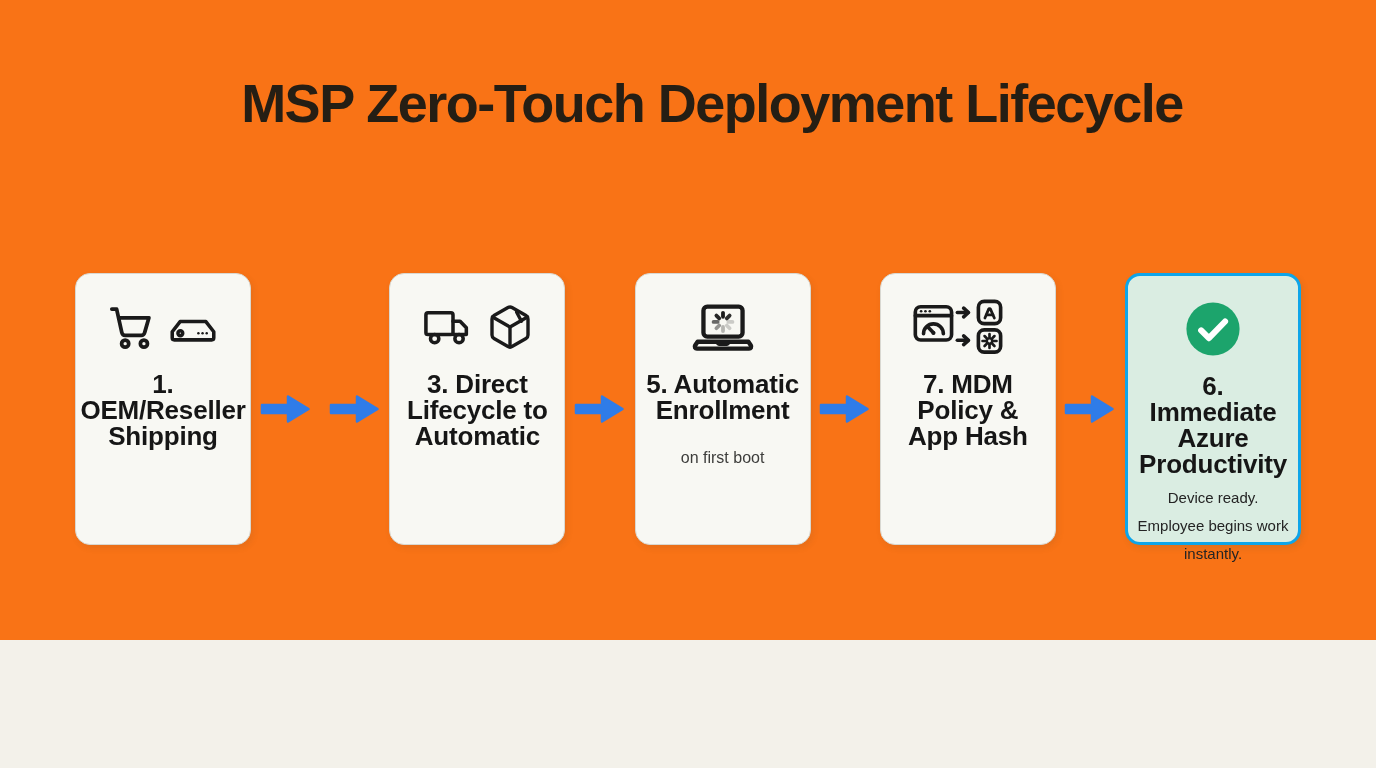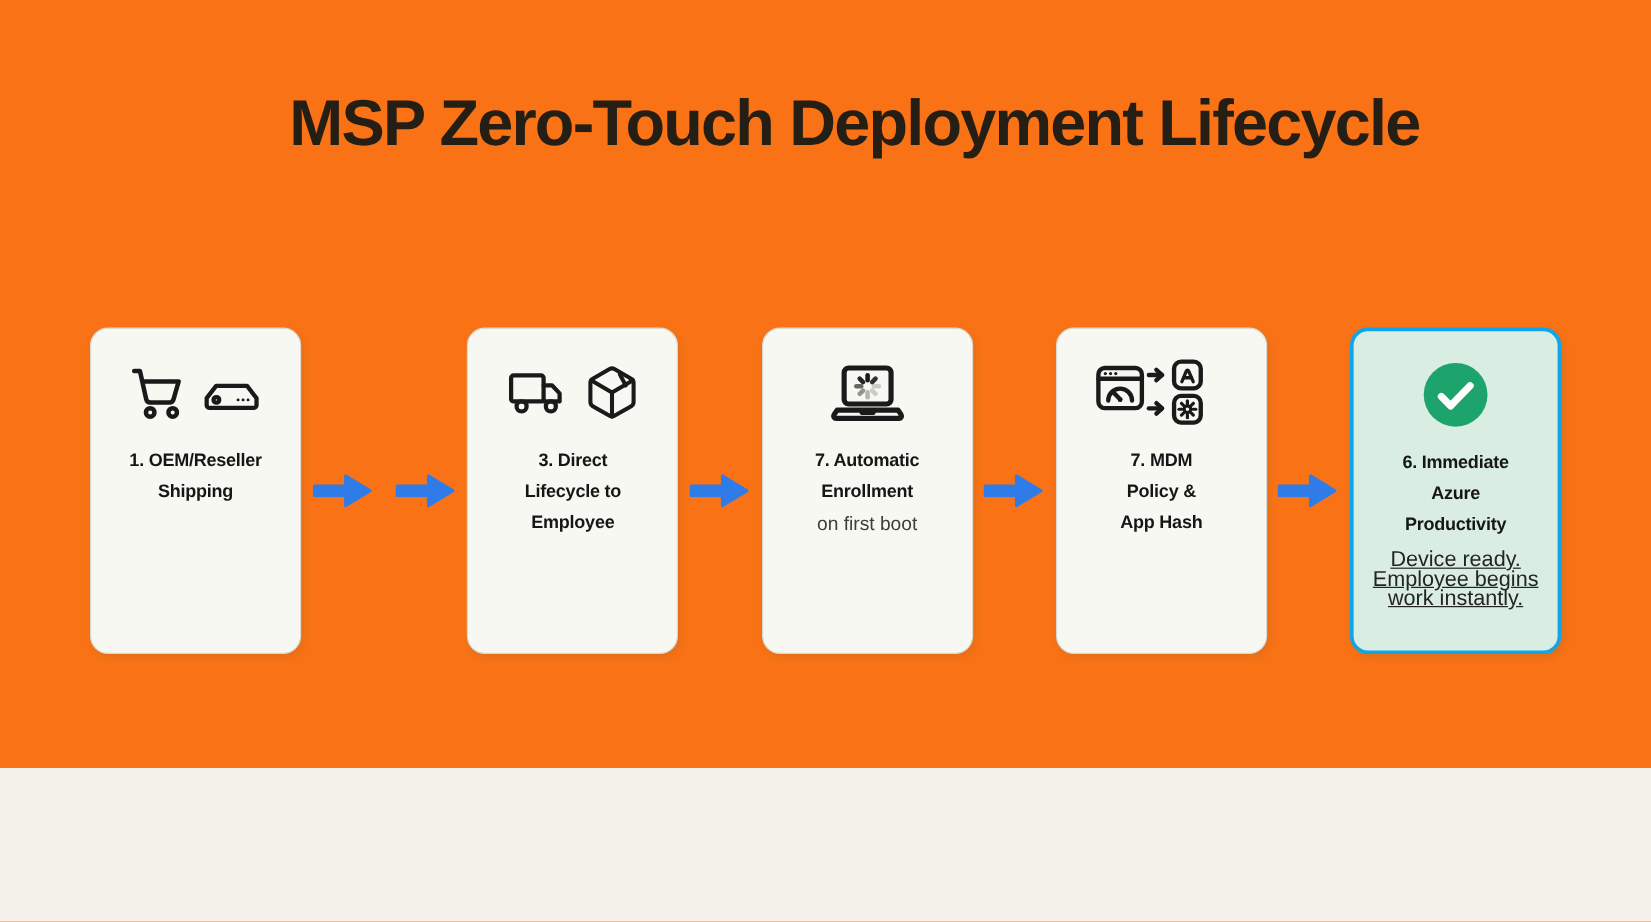--- a/index.html
+++ b/index.html
@@ -33,28 +33,28 @@
     background:#DAEDE2;
     border:3px solid #0ea5e9;
     box-shadow:2px 3px 6px rgba(40,90,65,0.12);
   }
   .iconrow{
     height:58px;display:flex;align-items:center;justify-content:center;gap:10px;
     color:#1A1A1A;
   }
   .iconrow svg{display:block;}
   .step-title{
-    margin-top:15px;font-weight:bold;font-size:15px;line-height:26px;
+    margin-top:15px;font-weight:bold;font-size:26px;line-height:26px;
     color:#161616;text-align:center;letter-spacing:-0.2px;
   }
   .step-subtitle{
-    margin-top:4px;font-size:16px;line-height:21px;
+    margin-top:24px;font-size:16px;line-height:21px;
     color:#3D3D3B;text-align:center;
   }
-  .card.success .step-subtitle{font-size:18px;line-height:16px;color:#242424;margin-top:7px;text-decoration:underline;}
+  .card.success .step-subtitle{font-size:15px;line-height:28px;color:#242424;margin-top:7px;}
   .gapcell{flex:1 1 auto;position:relative;}
   .gapcell svg{
     position:absolute;left:50%;top:50%;transform:translate(-50%,-50%);
     width:48px;height:34px;overflow:visible;
   }
   .stroke-ic{fill:none;stroke:#1A1A1A;stroke-width:1.7;stroke-linecap:round;stroke-linejoin:round;}
 </style>
 </head>
 <body>
 
@@ -117,21 +117,21 @@
             <path d="M21 16V8a2 2 0 0 0-1-1.73l-7-4a2 2 0 0 0-2 0l-7 4A2 2 0 0 0 3 8v8a2 2 0 0 0 1 1.73l7 4a2 2 0 0 0 2 0l7-4A2 2 0 0 0 21 16z"></path>
             <polyline points="3.27,6.96 12,12.01 20.73,6.96"></polyline>
             <line x1="12" y1="22.08" x2="12" y2="12"></line>
             <line x1="16.5" y1="4.2" x2="16.5" y2="9.4" transform="rotate(-28 16.5 6.8)"></line>
           </svg>
         </span>
       </div>
       <div class="step-title">
         <div>3. Direct</div>
         <div>Lifecycle to</div>
-        <div>Employee</div>
+        <div>Automatic</div>
       </div>
     </div>
 
     <div class="gapcell">
       <svg viewBox="0 0 48 34">
         <polygon points="0,13 26,13 26,4.5 46.5,17 26,29.5 26,21 0,21" fill="#2F7CE8" stroke="#2F7CE8" stroke-width="2.5" stroke-linejoin="round"></polygon>
       </svg>
     </div>
 
     <div class="card">
@@ -148,21 +148,21 @@
               <line x1="14.5" y1="10.4" x2="15.6" y2="11.5" opacity="0.2"></line>
               <line x1="13" y1="11" x2="13" y2="12.6" opacity="0.3"></line>
               <line x1="11.5" y1="10.4" x2="10.4" y2="11.5" opacity="0.45"></line>
               <line x1="10.9" y1="9" x2="9.3" y2="9" opacity="0.65"></line>
               <line x1="11.5" y1="7.6" x2="10.4" y2="6.5" opacity="0.95"></line>
             </g>
           </svg>
         </span>
       </div>
       <div class="step-title">
-        <div>7. Automatic</div>
+        <div>5. Automatic</div>
         <div>Enrollment</div>
       </div>
       <div class="step-subtitle">on first boot</div>
     </div>
 
     <div class="gapcell">
       <svg viewBox="0 0 48 34">
         <polygon points="0,13 26,13 26,4.5 46.5,17 26,29.5 26,21 0,21" fill="#2F7CE8" stroke="#2F7CE8" stroke-width="2.5" stroke-linejoin="round"></polygon>
       </svg>
     </div>

